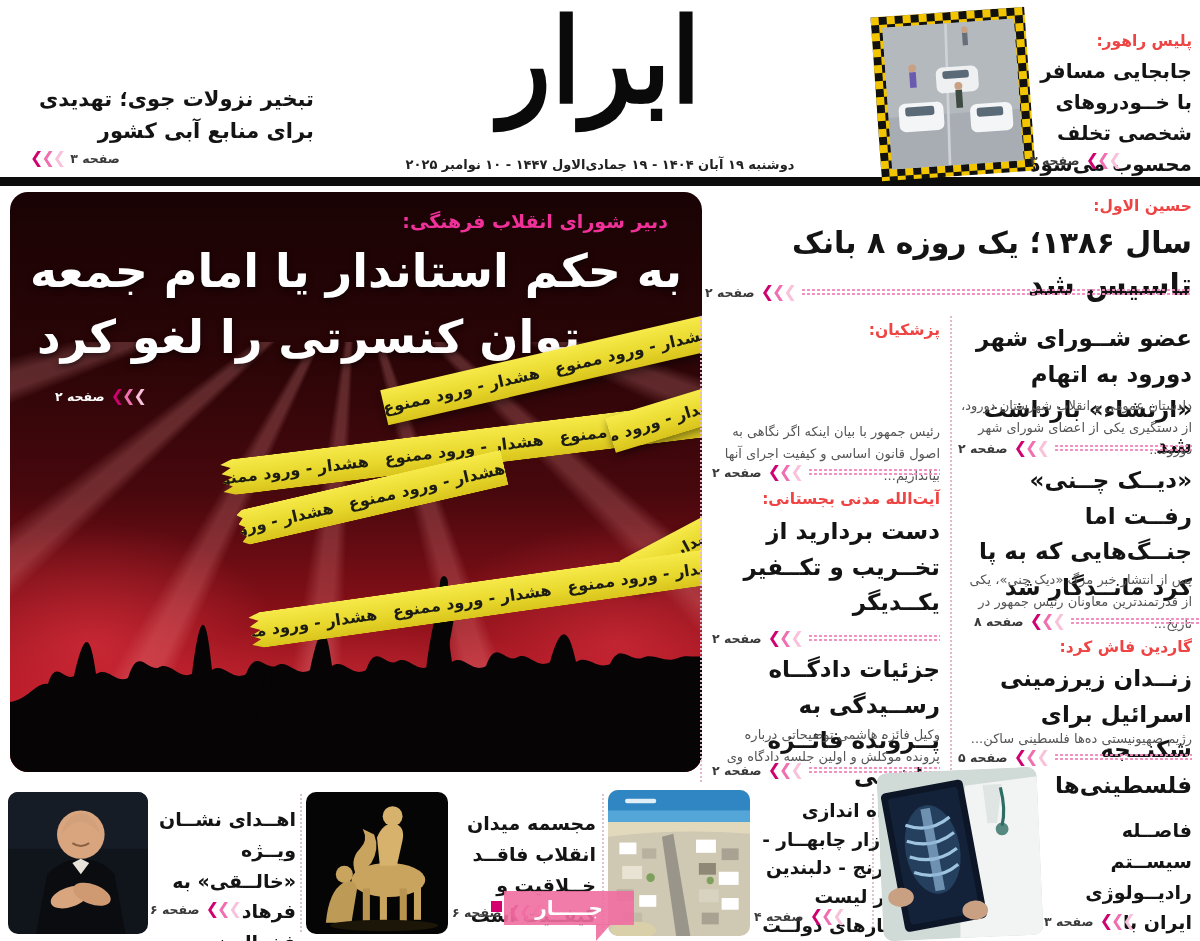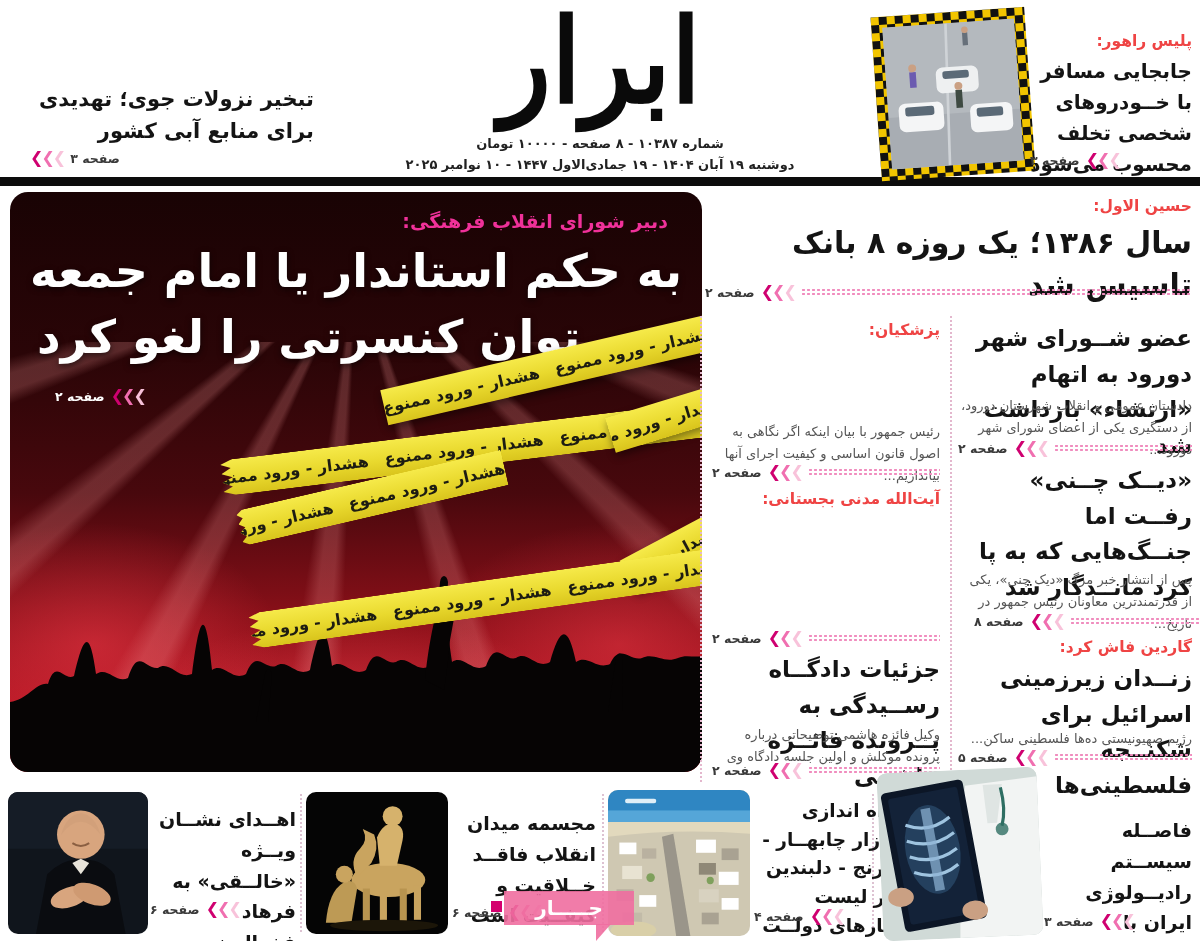--- a/index.html
+++ b/index.html
@@ -149,21 +149,20 @@
   .wm-sq { left:491px; top:901px; width:11px; height:11px; background:#d4006e; z-index:5; }
 
   svg { display:block; }
 </style>
 </head>
 <body>
 
 <div id="page">
 
   <div class="abs logo">ابرار</div>
-  <div class="abs issueline">شماره ۱۰۳۸۷ - ۸ صفحه - ۱۰۰۰۰ تومان</div>
   <div class="abs dateline">دوشنبه ۱۹ آبان ۱۴۰۴ - ۱۹ جمادی‌الاول ۱۴۴۷ - ۱۰ نوامبر ۲۰۲۵</div>
   <div class="abs bar"></div>
 
   <div class="abs hl tl-h">تبخیر نزولات جوی؛ تهدیدی برای منابع آبی کشور</div>
   <div class="abs pref tl-pref">
     <span class="chev">
         <i class="c1">❮</i>
         <i class="c2">❮</i>
         <i class="c3">❮</i>
       </span>
@@ -272,20 +271,21 @@
     <span class="lbl">صفحه ۲</span>
     <span class="chev">
         <i class="c1">❮</i>
         <i class="c2">❮</i>
         <i class="c3">❮</i>
       </span>
     <span class="dots"></span>
   </div>
 
   <div class="abs kick m m2k">آیت‌الله مدنی بجستانی:</div>
+  <div class="abs hl m m2h">دست بردارید از تخــریب و تکــفیر یکــدیگر</div>
   <div class="abs pref m2p">
     <span class="lbl">صفحه ۲</span>
     <span class="chev">
         <i class="c1">❮</i>
         <i class="c2">❮</i>
         <i class="c3">❮</i>
       </span>
     <span class="dots"></span>
   </div>
 

